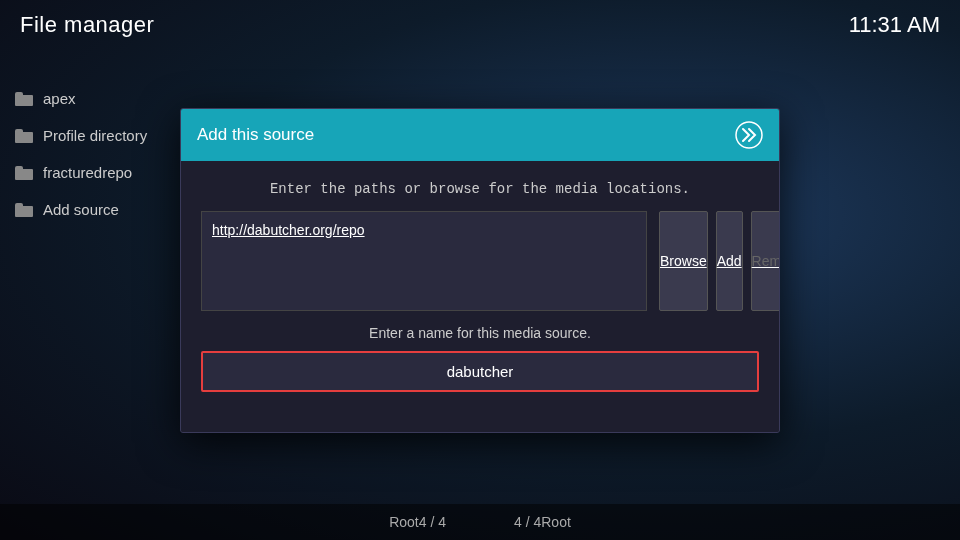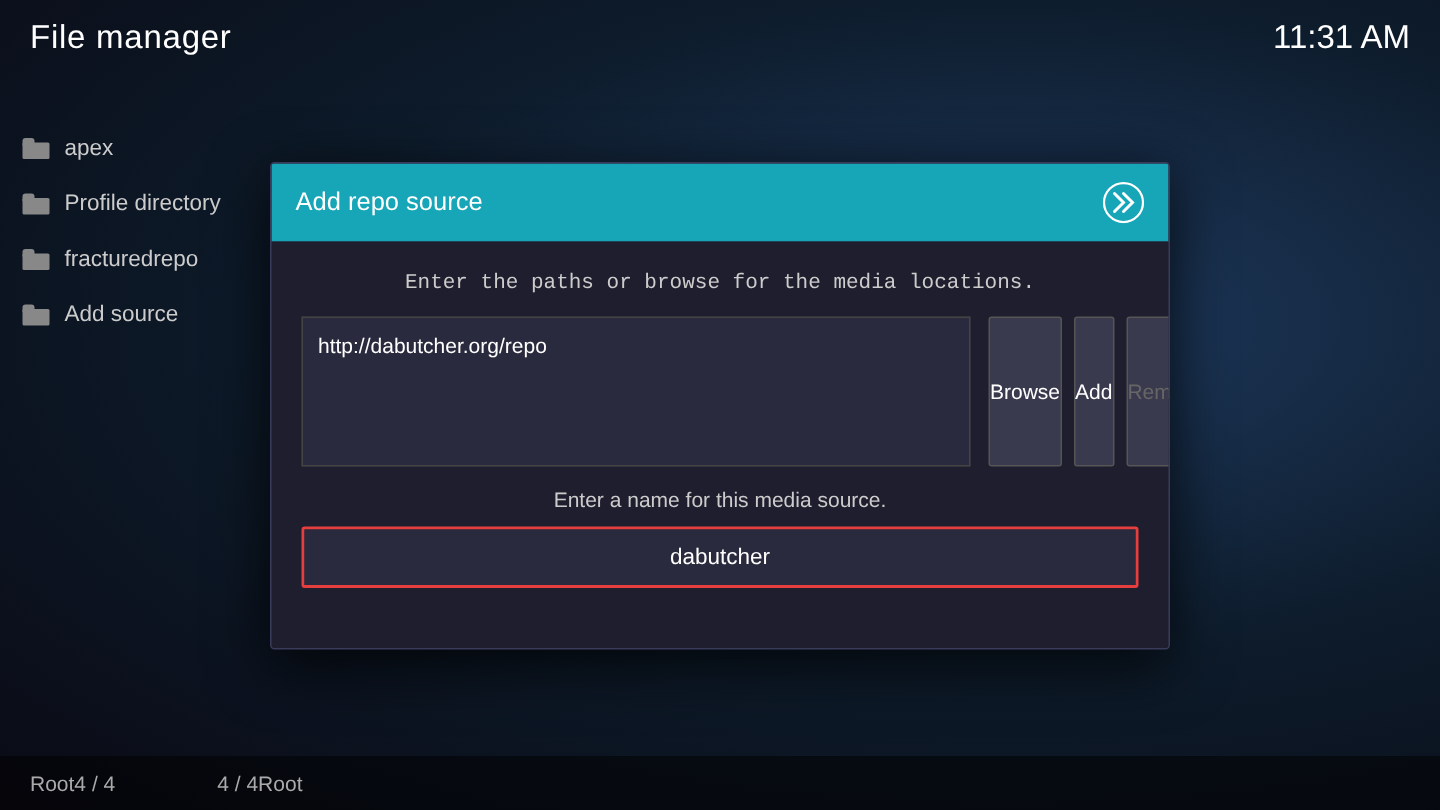--- a/index.html
+++ b/index.html
@@ -98,21 +98,21 @@
     }
 
     
     .bottom-bar {
       position: absolute;
       bottom: 0; left: 0; right: 0;
       height: 36px;
       background: rgba(0,0,0,0.5);
       display: flex;
       align-items: center;
-      justify-content: flex-start;
+      justify-content: center;
       padding: 0 20px;
       z-index: 10;
       font-size: 14px;
       color: #aaa;
     }
 
     .bottom-bar-section {
       display: flex;
       gap: 68px;
     }
@@ -166,20 +166,21 @@
       font-size: 14px;
       color: #ccc;
       margin-bottom: 14px;
       font-family: Liberation Mono, monospace;
     }
 
     .path-row {
       display: flex;
       gap: 12px;
       margin-bottom: 10px;
+      text-decoration: underline;
     }
 
     .path-area {
       flex: 1;
       background: #2a2a3e;
       border: 1px solid #444;
       min-height: 100px;
       padding: 10px;
       font-size: 14px;
       color: #fff;
@@ -290,21 +291,21 @@
   <div class="sidebar-item">
     <span class="folder-icon"></span>
     <span>Add source</span>
   </div>
 </div>
 
 <div class="modal-overlay">
   <div class="dialog">
 
     <div class="dialog-header">
-      <span class="dialog-title">Add repo source</span>
+      <span class="dialog-title">Add this source</span>
 
       <svg class="dialog-logo" viewBox="0 0 28 28" fill="none" xmlns="http://www.w3.org/2000/svg">
         <circle cx="14" cy="14" r="13" fill="none" stroke="white" stroke-width="1.5"></circle>
         <path d="M8 8 L14 14 L8 20" stroke="white" stroke-width="2" fill="none" stroke-linecap="round"></path>
         <path d="M14 8 L20 14 L14 20" stroke="white" stroke-width="2" fill="none" stroke-linecap="round"></path>
       </svg>
     </div>
 
     <div class="dialog-body">
       <div class="dialog-instruction">Enter the paths or browse for the media locations.</div>

